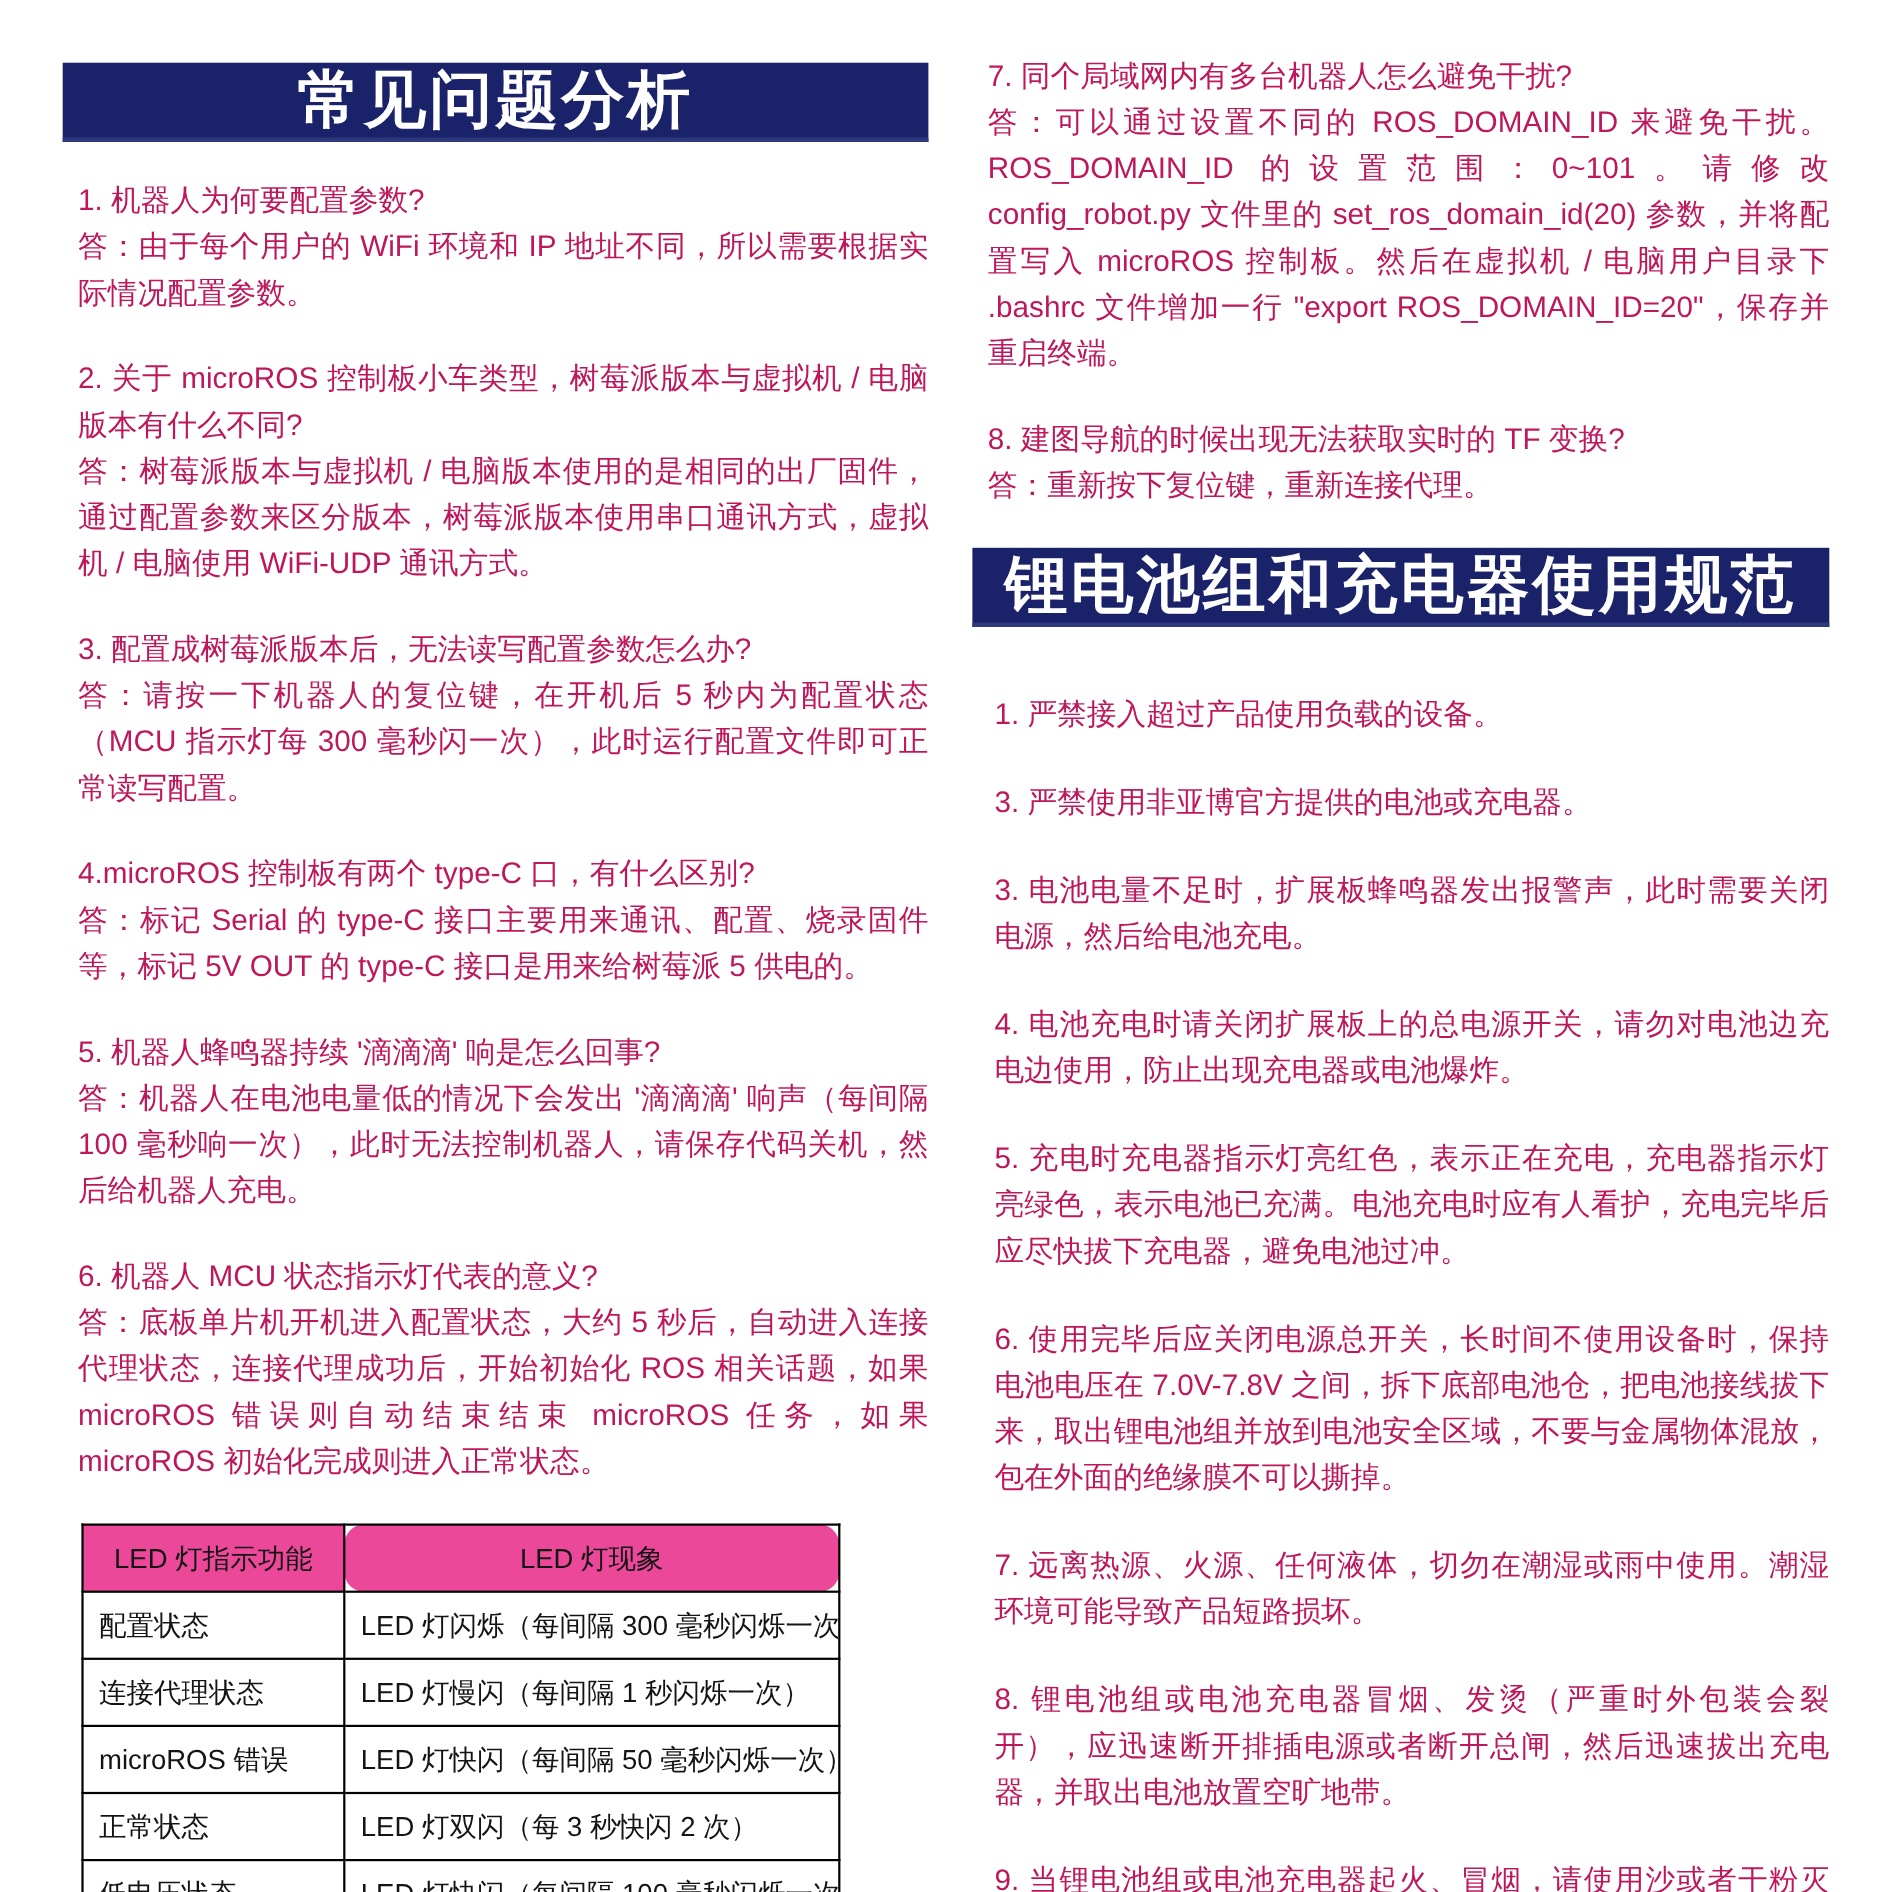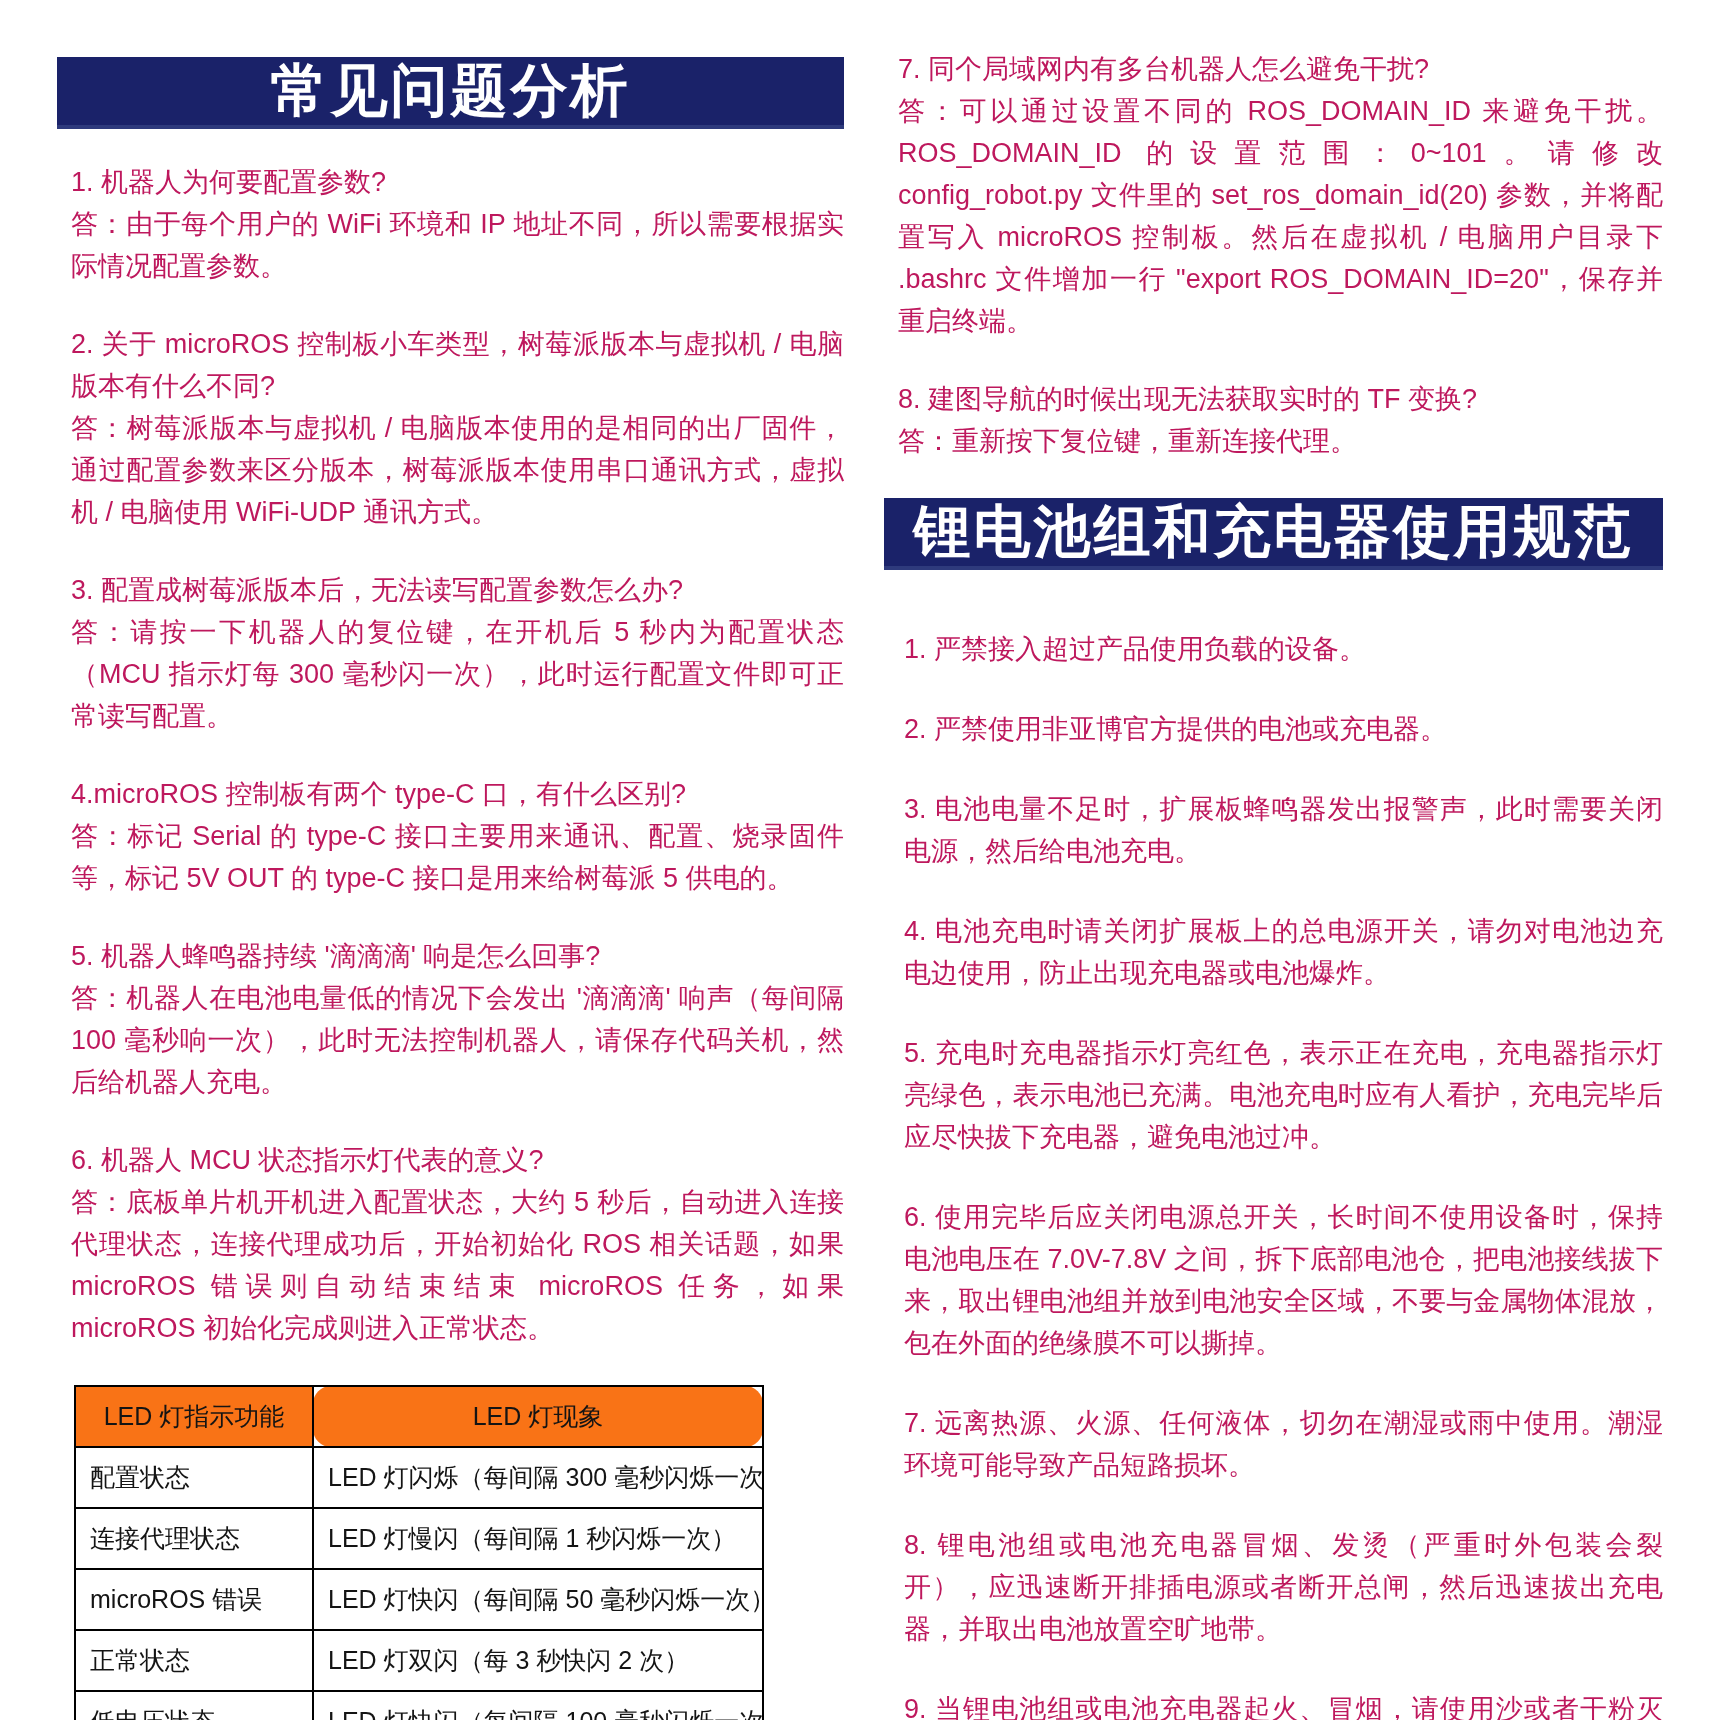--- a/index.html
+++ b/index.html
@@ -42,21 +42,21 @@
     table-layout:fixed;
   }
   table.led-table th, table.led-table td {
     border:2px solid #000000;
     font-size:25px;
     font-weight:normal;
     height:61px;
     padding:6px 14px;
     vertical-align:middle;
   }
-  table.led-table th { background:#f97316; }
+  table.led-table th { background:#ec4899; }
   table.led-table col.c1 { width:238px; }
   th.fn-h { text-align:center; }
   th.ph-h { text-align:center;border-radius:18px; }
   td.fn { text-align:left; padding-left:22px; }
   td.ph { text-align:left; padding-left:20px; white-space:nowrap; overflow:hidden; }
 </style>
 </head>
 <body>
 
 <div class="col col-left">
@@ -139,21 +139,21 @@
   <div class="qa">
     <p>8. 建图导航的时候出现无法获取实时的 TF 变换?</p>
     <p>答：重新按下复位键，重新连接代理。</p>
   </div>
 
   <div class="section-bar">
     <span>锂电池组和充电器使用规范</span>
   </div>
 
   <p class="rule">1. 严禁接入超过产品使用负载的设备。</p>
-  <p class="rule">2. 严禁使用非亚博官方提供的电池或充电器。</p>
+  <p class="rule">3. 严禁使用非亚博官方提供的电池或充电器。</p>
   <p class="rule">3. 电池电量不足时，扩展板蜂鸣器发出报警声，此时需要关闭电源，然后给电池充电。</p>
   <p class="rule">4. 电池充电时请关闭扩展板上的总电源开关，请勿对电池边充电边使用，防止出现充电器或电池爆炸。</p>
   <p class="rule">5. 充电时充电器指示灯亮红色，表示正在充电，充电器指示灯亮绿色，表示电池已充满。电池充电时应有人看护，充电完毕后应尽快拔下充电器，避免电池过冲。</p>
   <p class="rule">6. 使用完毕后应关闭电源总开关，长时间不使用设备时，保持电池电压在 7.0V-7.8V 之间，拆下底部电池仓，把电池接线拔下来，取出锂电池组并放到电池安全区域，不要与金属物体混放，包在外面的绝缘膜不可以撕掉。</p>
   <p class="rule">7. 远离热源、火源、任何液体，切勿在潮湿或雨中使用。潮湿环境可能导致产品短路损坏。</p>
   <p class="rule">8. 锂电池组或电池充电器冒烟、发烫（严重时外包装会裂开），应迅速断开排插电源或者断开总闸，然后迅速拔出充电器，并取出电池放置空旷地带。</p>
   <p class="rule">9. 当锂电池组或电池充电器起火、冒烟，请使用沙或者干粉灭火器灭火，然后迅速撤离至安全区域。</p>
 </div>
 
 </body></html>

